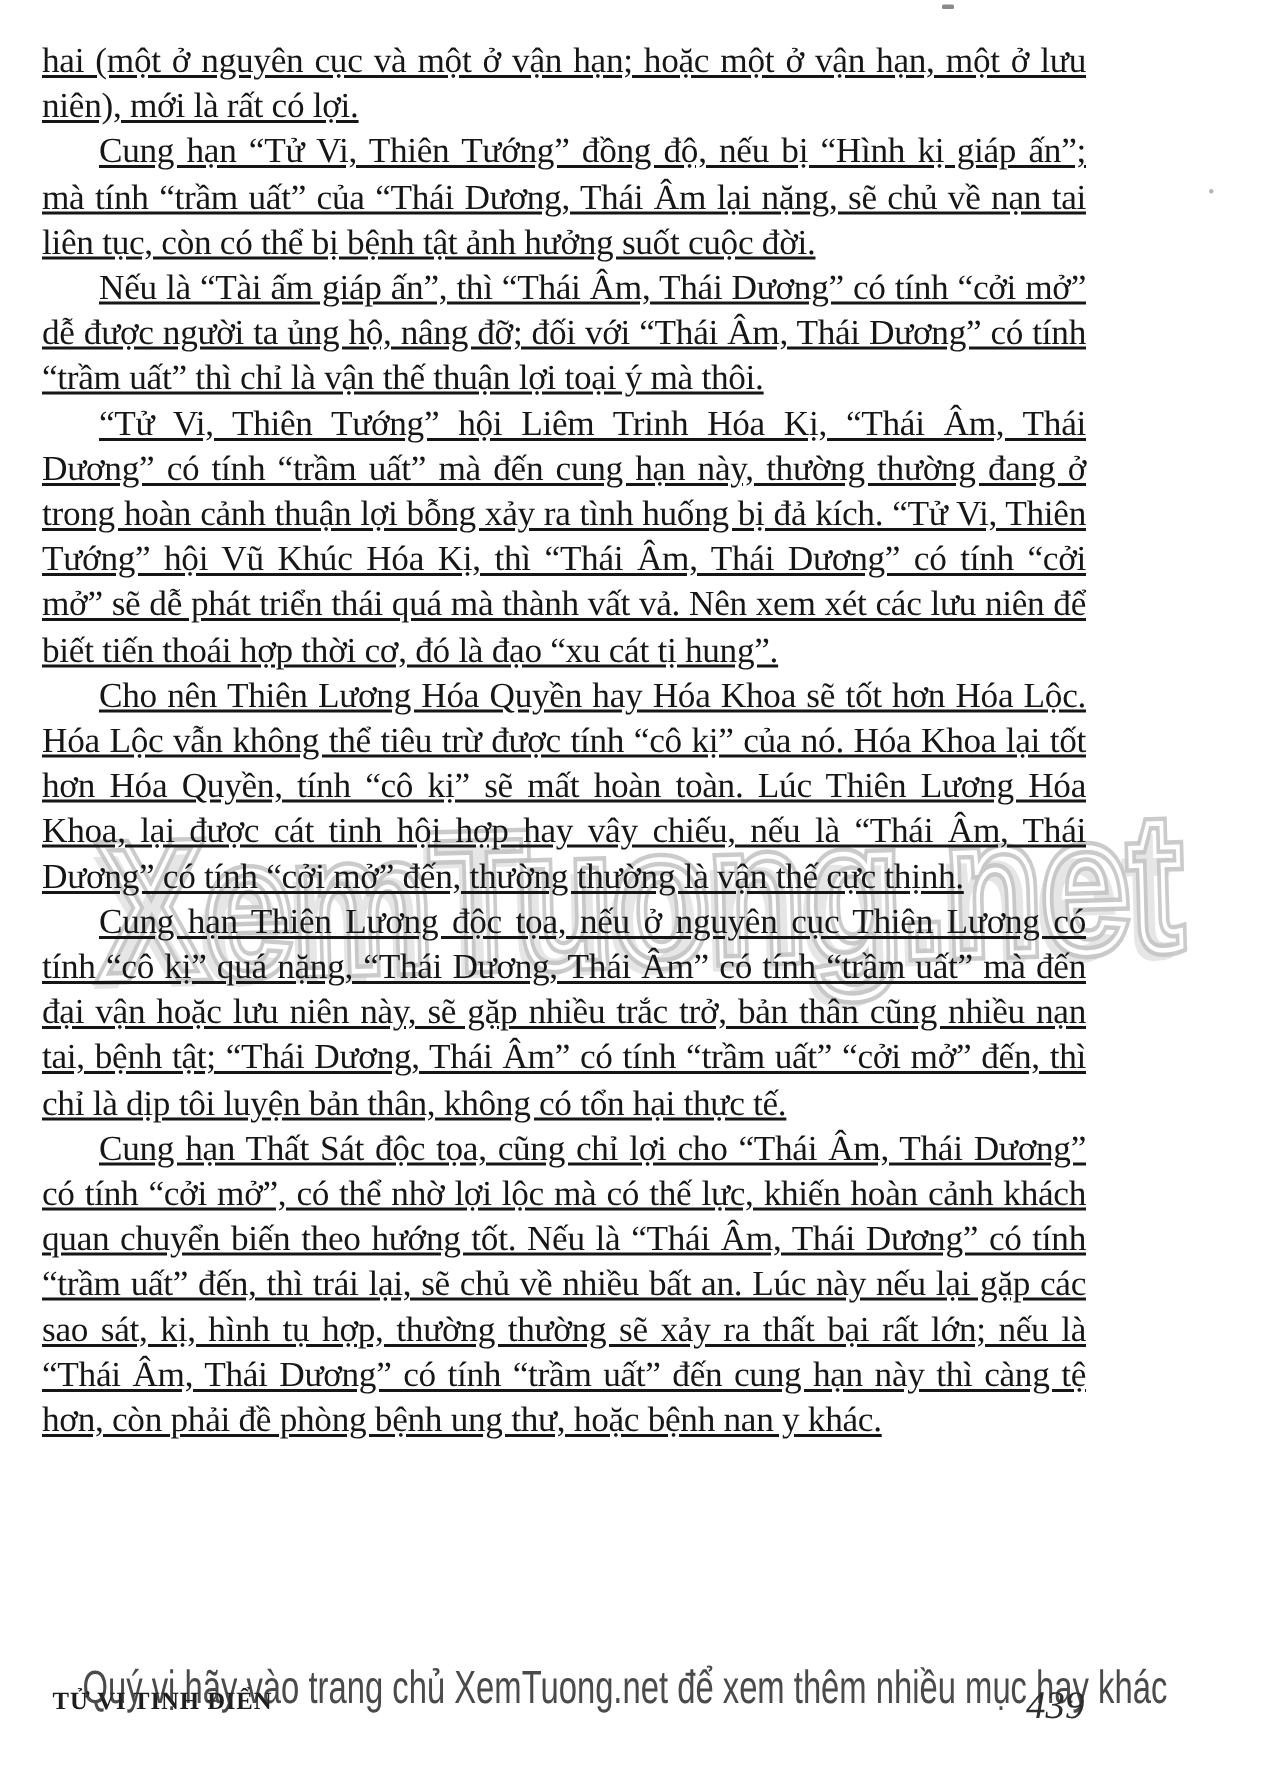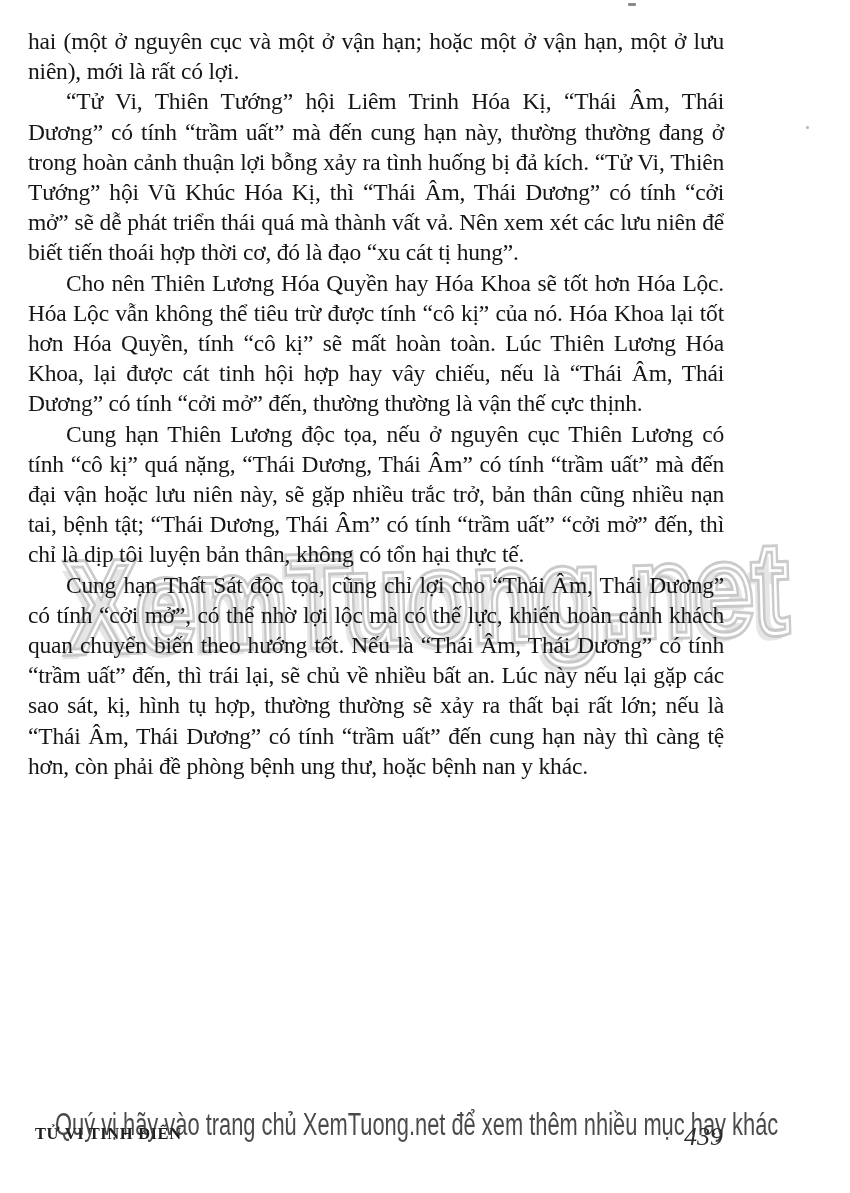--- a/index.html
+++ b/index.html
@@ -26,20 +26,21 @@
     z-index: 2;
     color: #161616;
     font-size: 23.5px;
     line-height: 30.2px;
     letter-spacing: -0.2px;
     text-align: justify;
   }
   .body-text p {
     margin: 0;
     text-indent: 38px;
+    text-decoration: underline;
   }
   .body-text p.no-indent {
     text-indent: 0;
   }
 
   
   .watermark {
     position: absolute;
     left: 52px;
     top: 518px;
@@ -137,20 +138,22 @@
 <div class="page" style="background: rgb(255, 255, 255);">
 
   <svg class="watermark" width="760" height="170" viewBox="0 0 760 170" aria-hidden="true">
     <text class="wm-text wm-shadow" x="8" y="131" font-size="128" textLength="722" lengthAdjust="spacingAndGlyphs">XemTuong.net</text>
     <text class="wm-text wm-outer" x="14" y="124" font-size="128" textLength="722" lengthAdjust="spacingAndGlyphs">XemTuong.net</text>
     <text class="wm-text wm-inner" x="14" y="124" font-size="128" textLength="722" lengthAdjust="spacingAndGlyphs">XemTuong.net</text>
   </svg>
 
   <div class="body-text" style="color: rgb(22, 22, 22);">
     <p class="no-indent">hai (một ở nguyên cục và một ở vận hạn; hoặc một ở vận hạn, một ở lưu niên), mới là rất có lợi.</p>
+    <p>Cung hạn “Tử Vi, Thiên Tướng” đồng độ, nếu bị “Hình kị giáp ấn”; mà tính “trầm uất” của “Thái Dương, Thái Âm lại nặng, sẽ chủ về nạn tai liên tục, còn có thể bị bệnh tật ảnh hưởng suốt cuộc đời.</p>
+    <p>Nếu là “Tài ấm giáp ấn”, thì “Thái Âm, Thái Dương” có tính “cởi mở” dễ được người ta ủng hộ, nâng đỡ; đối với “Thái Âm, Thái Dương” có tính “trầm uất” thì chỉ là vận thế thuận lợi toại ý mà thôi.</p>
     <p>“Tử Vi, Thiên Tướng” hội Liêm Trinh Hóa Kị, “Thái Âm, Thái Dương” có tính “trầm uất” mà đến cung hạn này, thường thường đang ở trong hoàn cảnh thuận lợi bỗng xảy ra tình huống bị đả kích. “Tử Vi, Thiên Tướng” hội Vũ Khúc Hóa Kị, thì “Thái Âm, Thái Dương” có tính “cởi mở” sẽ dễ phát triển thái quá mà thành vất vả. Nên xem xét các lưu niên để biết tiến thoái hợp thời cơ, đó là đạo “xu cát tị hung”.</p>
     <p>Cho nên Thiên Lương Hóa Quyền hay Hóa Khoa sẽ tốt hơn Hóa Lộc. Hóa Lộc vẫn không thể tiêu trừ được tính “cô kị” của nó. Hóa Khoa lại tốt hơn Hóa Quyền, tính “cô kị” sẽ mất hoàn toàn. Lúc Thiên Lương Hóa Khoa, lại được cát tinh hội hợp hay vây chiếu, nếu là “Thái Âm, Thái Dương” có tính “cởi mở” đến, thường thường là vận thế cực thịnh.</p>
     <p>Cung hạn Thiên Lương độc tọa, nếu ở nguyên cục Thiên Lương có tính “cô kị” quá nặng, “Thái Dương, Thái Âm” có tính “trầm uất” mà đến đại vận hoặc lưu niên này, sẽ gặp nhiều trắc trở, bản thân cũng nhiều nạn tai, bệnh tật; “Thái Dương, Thái Âm” có tính “trầm uất” “cởi mở” đến, thì chỉ là dịp tôi luyện bản thân, không có tổn hại thực tế.</p>
     <p>Cung hạn Thất Sát độc tọa, cũng chỉ lợi cho “Thái Âm, Thái Dương” có tính “cởi mở”, có thể nhờ lợi lộc mà có thế lực, khiến hoàn cảnh khách quan chuyển biến theo hướng tốt. Nếu là “Thái Âm, Thái Dương” có tính “trầm uất” đến, thì trái lại, sẽ chủ về nhiều bất an. Lúc này nếu lại gặp các sao sát, kị, hình tụ hợp, thường thường sẽ xảy ra thất bại rất lớn; nếu là “Thái Âm, Thái Dương” có tính “trầm uất” đến cung hạn này thì càng tệ hơn, còn phải đề phòng bệnh ung thư, hoặc bệnh nan y khác.</p>
   </div>
 
   <div class="footer">
     <span class="book-title">TỬ VI TINH ĐIỂN</span>
     <span class="page-number">439</span>
     <span class="promo">Quý vị hãy vào trang chủ XemTuong.net để xem thêm nhiều mục hay khác</span>

